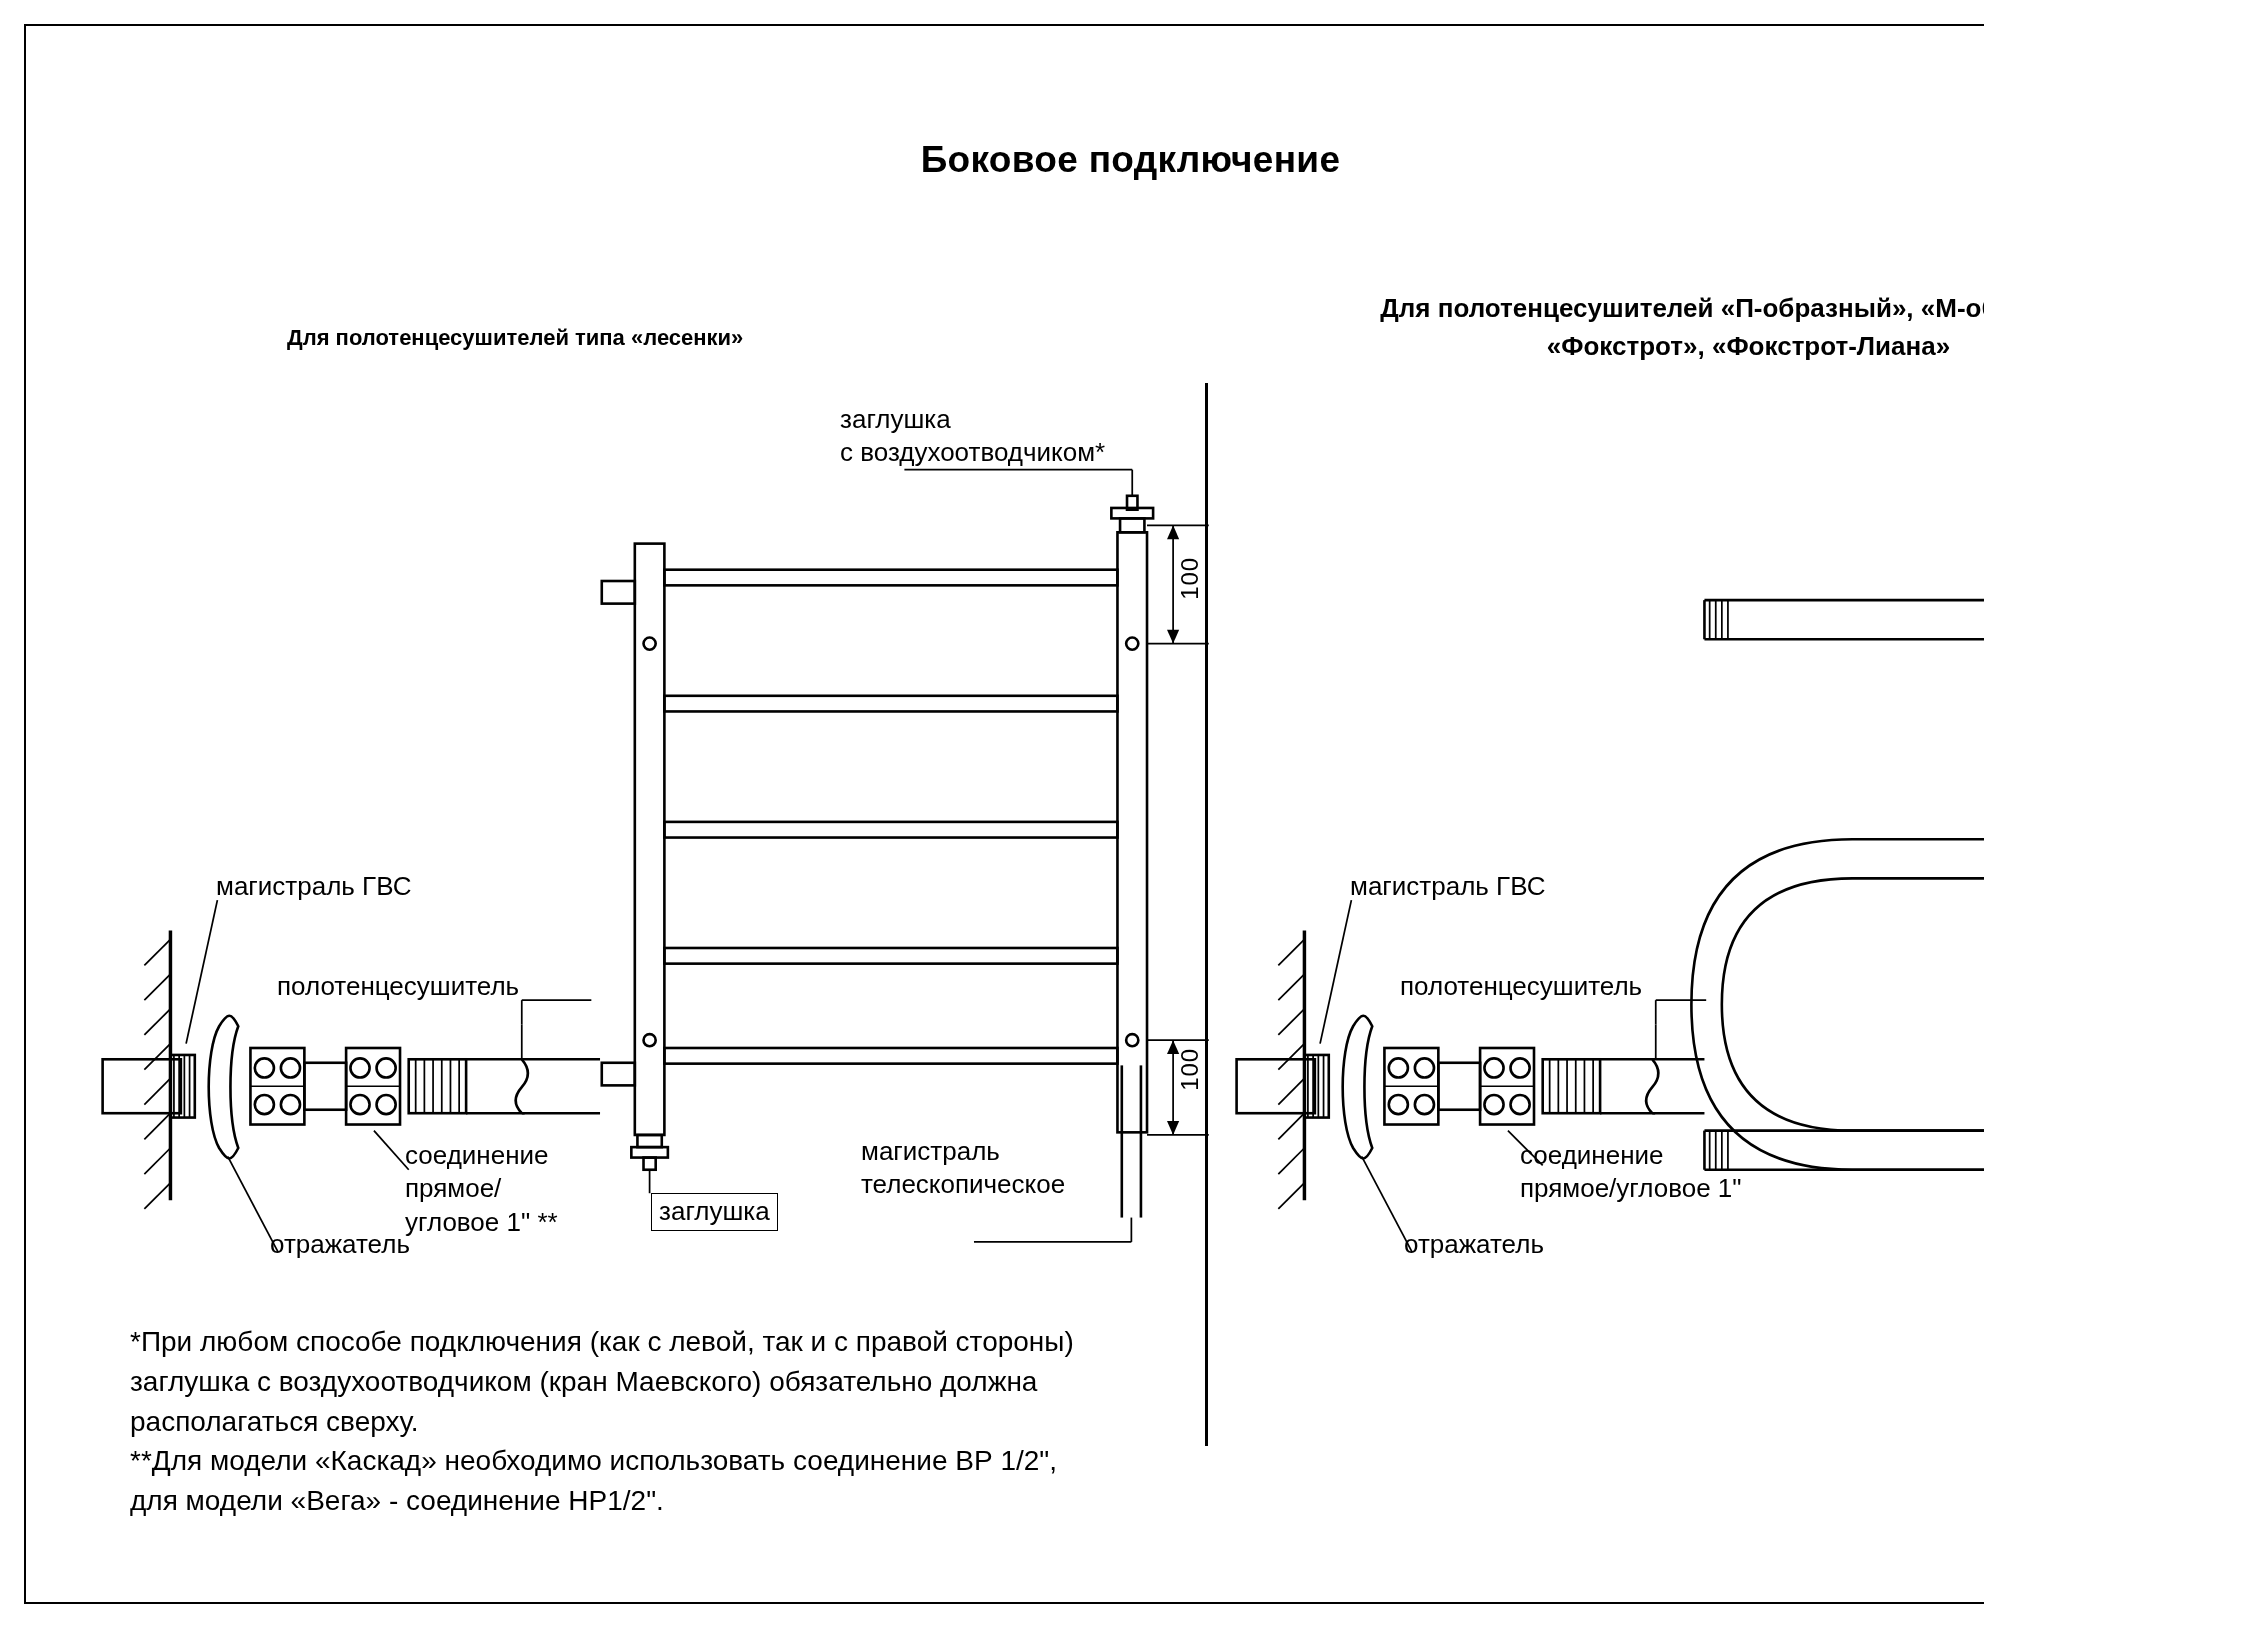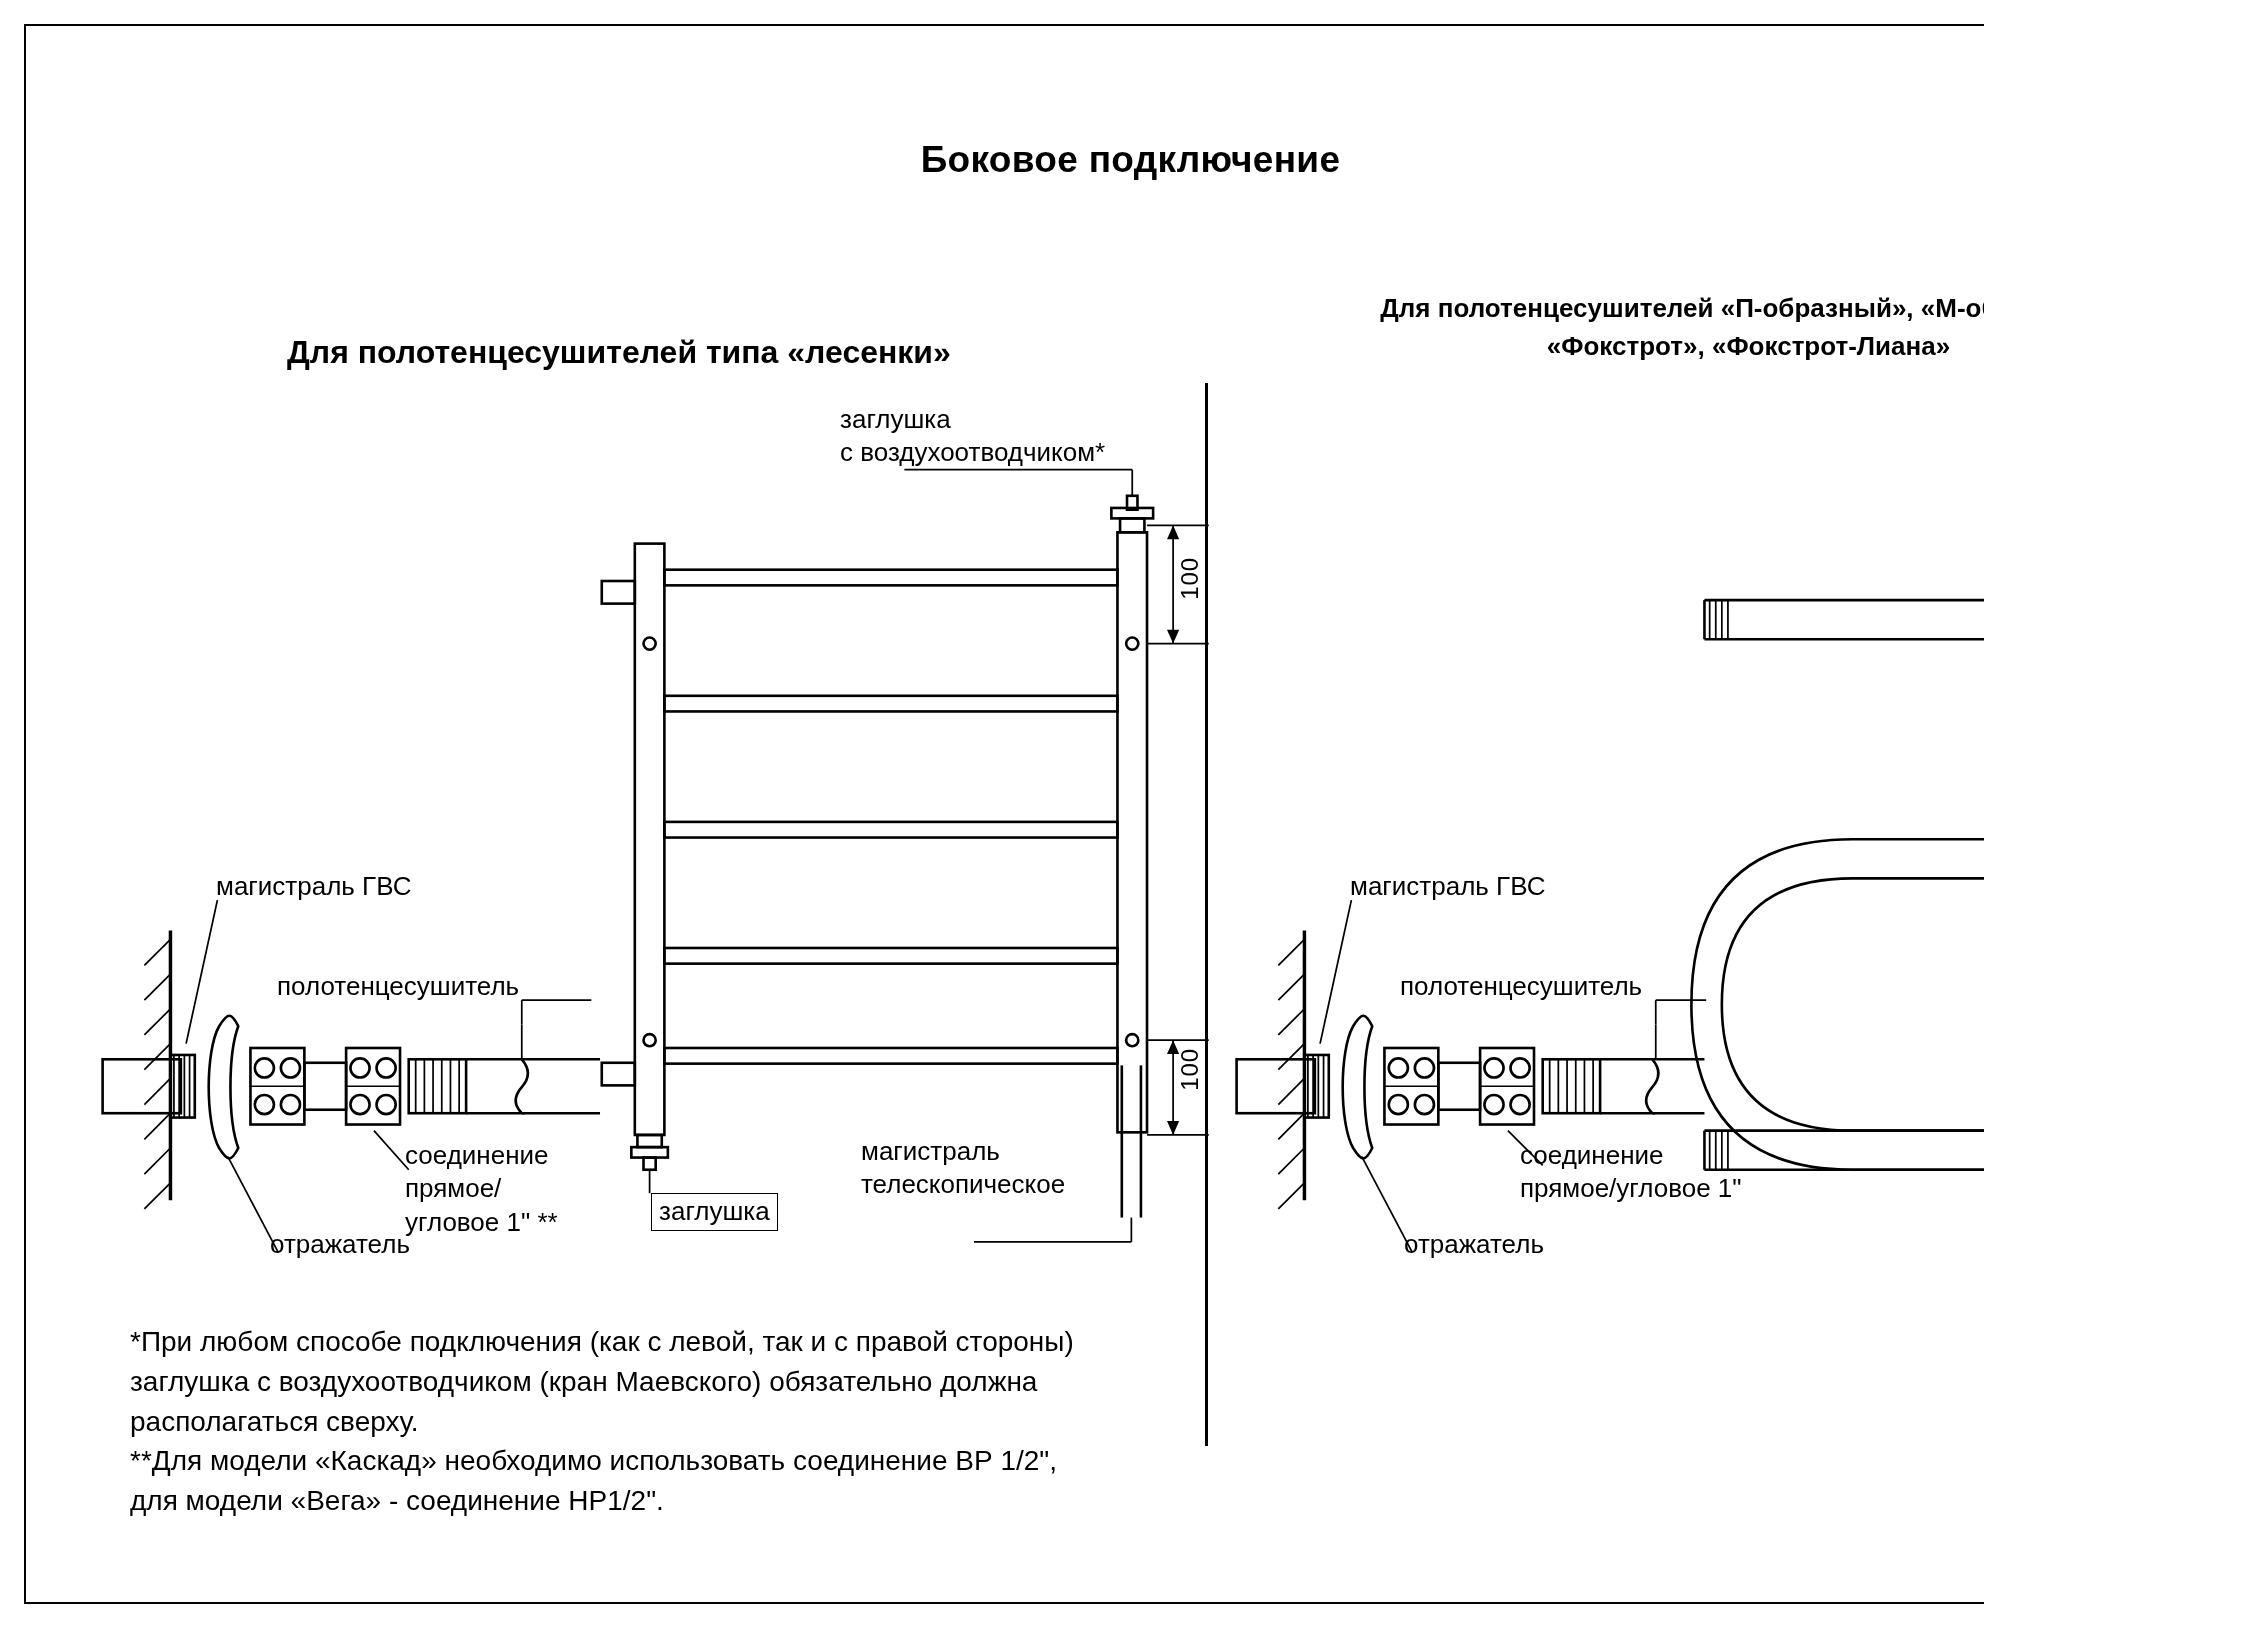--- a/index.html
+++ b/index.html
@@ -33,22 +33,22 @@
     top: 139px;
     width: 2261px;
     text-align: center;
     font-size: 37px;
     font-weight: bold;
     letter-spacing: 0.3px;
   }
   .heading-left {
     position: absolute;
     left: 287px;
-    top: 334px;
-    font-size: 32px;
+    top: 325px;
+    font-size: 22px;
     font-weight: bold;
   }
   .heading-right {
     position: absolute;
     left: 1331px;
     top: 290px;
     width: 835px;
     text-align: center;
     font-size: 26px;
     font-weight: bold;

